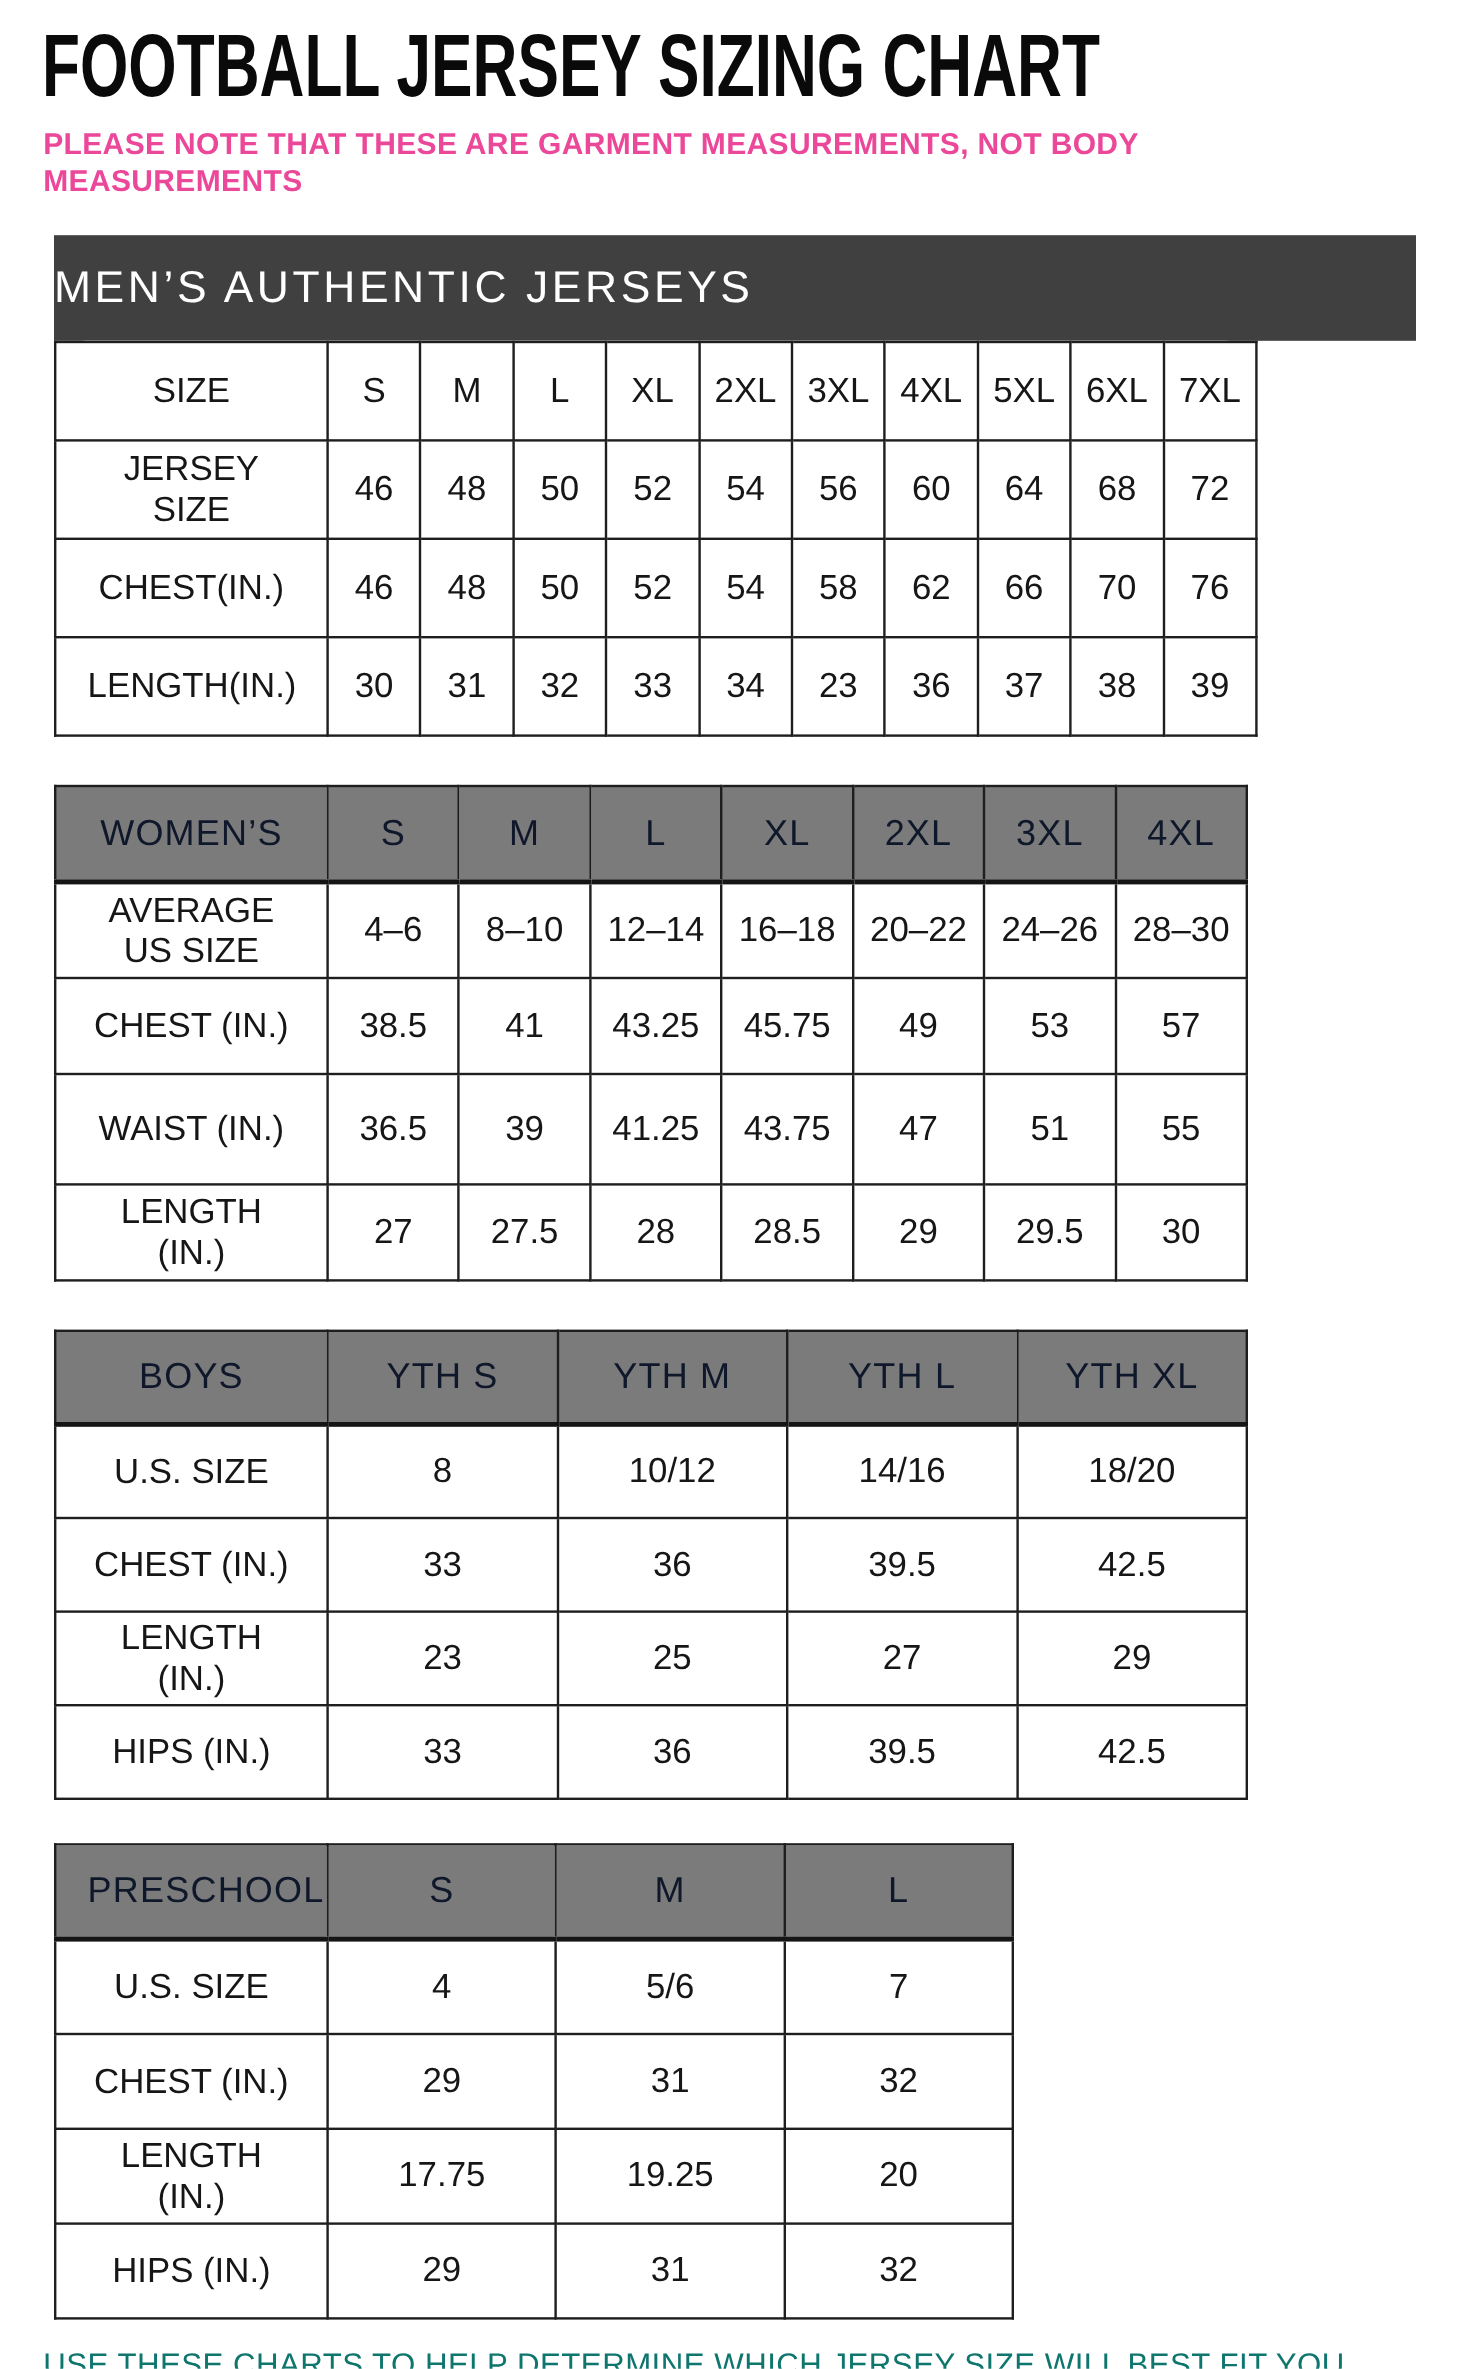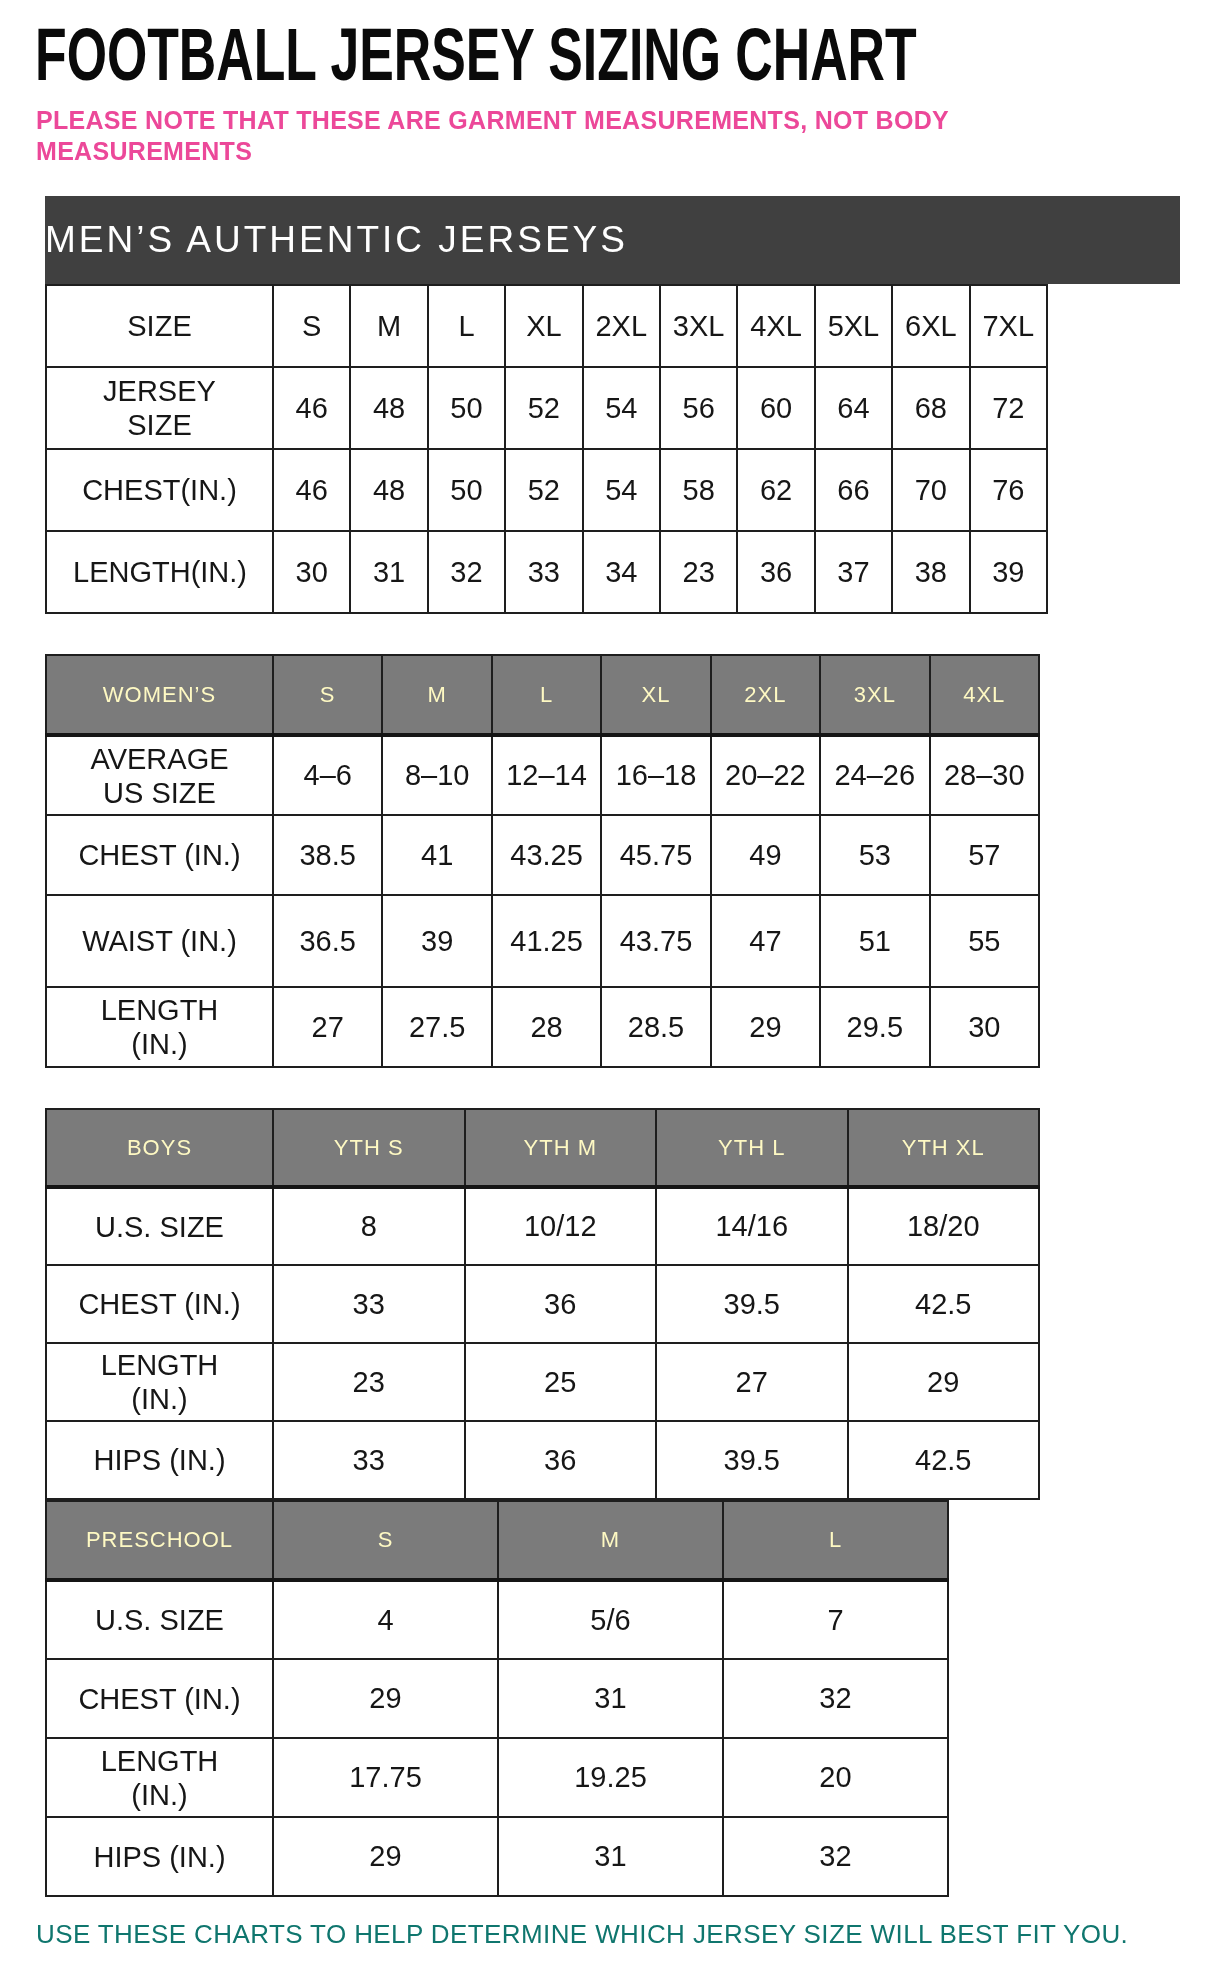--- a/index.html
+++ b/index.html
@@ -33,22 +33,22 @@
     border-bottom: 0;
   }
   table.sizing { border-collapse: collapse; table-layout: fixed; background: #fff; }
   table.sizing td, table.sizing th {
     border: 2px solid #1e1e1e;
     text-align: center; vertical-align: middle;
     font-size: 29px; font-weight: 400; color: #161616;
     padding: 0; overflow: hidden;
   }
   table.sizing th.head {
-    background: #7b7b7b; color: #fef9c3;
-    letter-spacing: 1px; font-size: 22px;
+    background: #7b7b7b; color: #0f172a;
+    letter-spacing: 1px; font-size: 30px;
     border-bottom: 4px solid #151515;
   }
   table.sizing td.label, table.sizing th.head-label { padding: 0 26px; line-height: 34px; }
   table.sizing td.val { padding: 0 4px; }
 
   
   .footer { margin: 22px 0 0 1px; font-size: 26px; font-weight: 400; letter-spacing: 0.4px; color: #0f766e; white-space: nowrap; }
 </style>
 </head>
 <body>
@@ -235,21 +235,21 @@
           </tr>
           <tr style="height: 78px;">
             <td class="label">HIPS (IN.)</td>
             <td class="val">33</td>
             <td class="val">36</td>
             <td class="val">39.5</td>
             <td class="val">42.5</td>
           </tr>
         </tbody>
       </table>
-      <table class="sizing" style="width: 904px; ">
+      <table class="sizing" style="width: 800px; margin-top: 36px;">
         <colgroup>
           <col style="width: 227px;">
           <col>
           <col>
           <col>
         </colgroup>
         <tbody>
           <tr style="height: 79px;">
             <th class="head head-label">PRESCHOOL</th>
             <th class="head">S</th>

